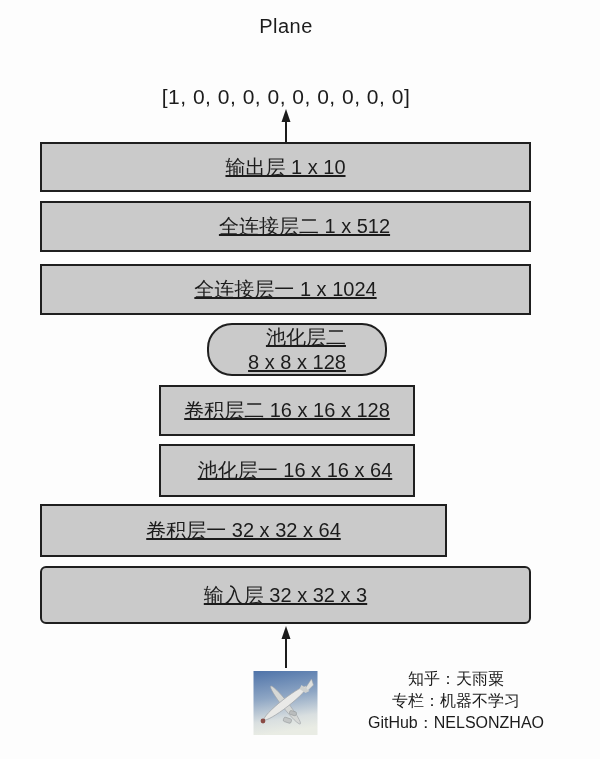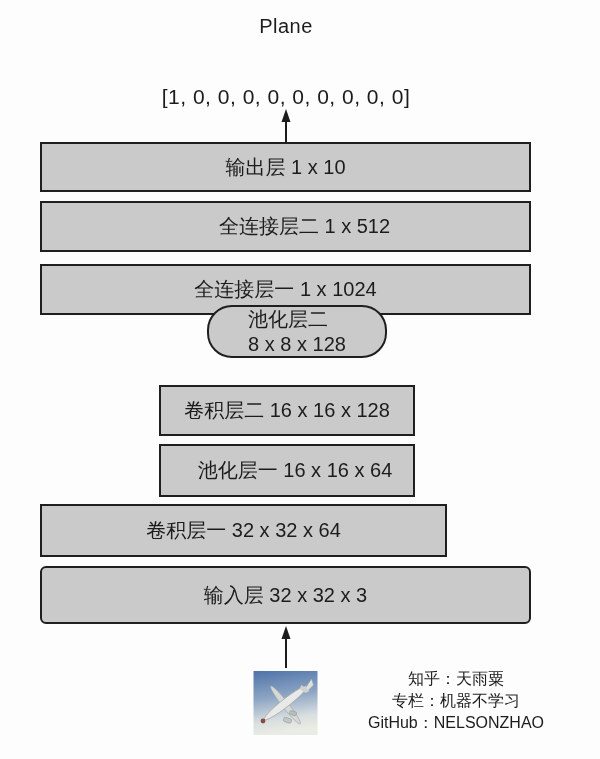--- a/index.html
+++ b/index.html
@@ -42,26 +42,27 @@
   .layer-box {
     position: absolute;
     background: var(--box-fill);
     border: 2px solid var(--box-border);
     display: flex;
     align-items: center;
     justify-content: center;
     font-size: 20px;
     line-height: 25px;
     white-space: pre-line;
-    text-align: left;
+    text-align: right;
+    text-decoration: underline;
   }
   .b1 { left: 40px;  top: 142px; width: 491px; height: 50px; }
   .b2 { left: 40px;  top: 201px; width: 491px; height: 51px; padding-left: 38px; }
   .b3 { left: 40px;  top: 264px; width: 491px; height: 51px; }
-  .b4 { left: 207px; top: 305px; width: 180px; height: 53px; border-radius: 25px; }
+  .b4 { left: 207px; top: 323px; width: 180px; height: 53px; border-radius: 25px; }
   .b5 { left: 159px; top: 385px; width: 256px; height: 51px; }
   .b6 { left: 159px; top: 444px; width: 256px; height: 53px; padding-left: 16px; }
   .b7 { left: 40px;  top: 504px; width: 407px; height: 53px; }
   .b8 { left: 40px;  top: 566px; width: 491px; height: 58px; border-radius: 6px; }
   .arrow {
     position: absolute;
     left: 279px;
   }
   .arrow-top { top: 109px; }
   .arrow-bottom { top: 626px; }

